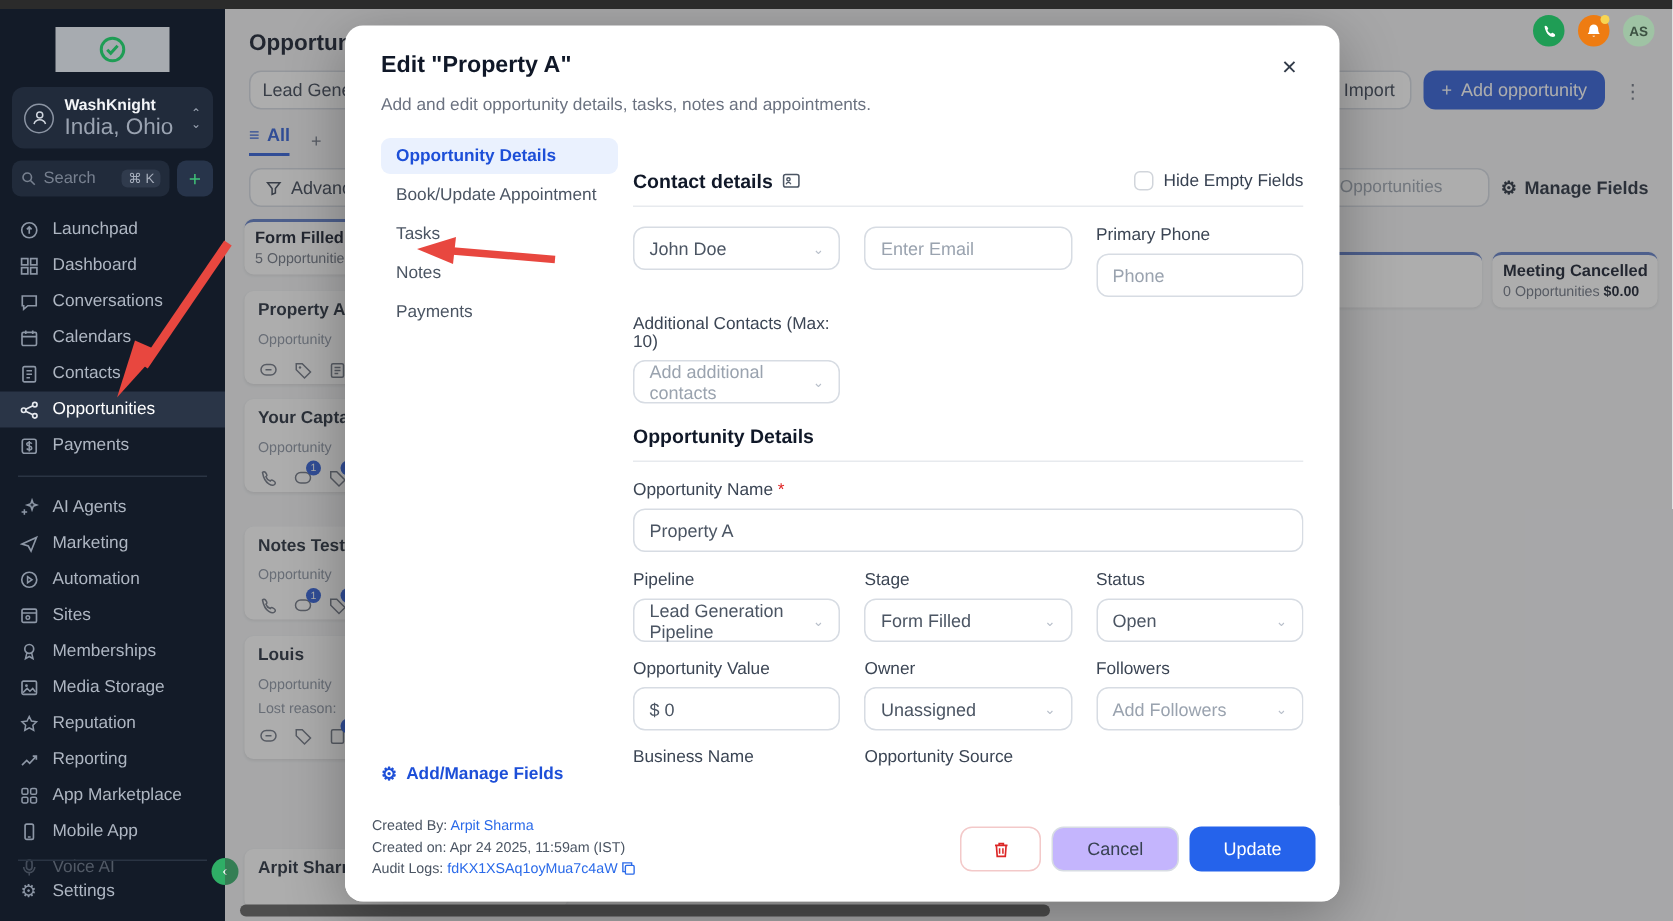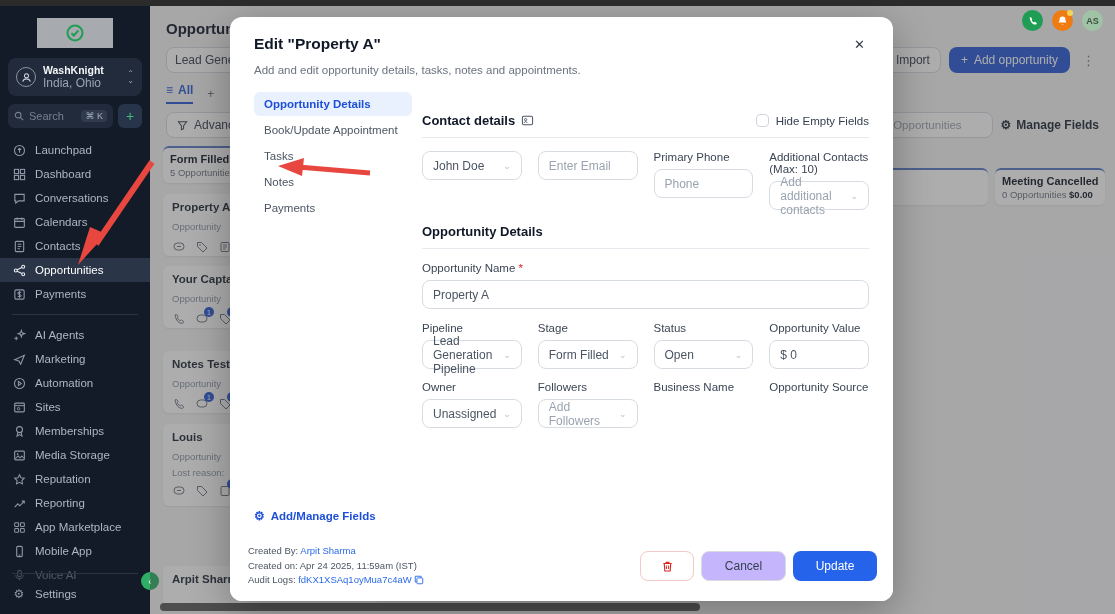--- a/index.html
+++ b/index.html
@@ -8,21 +8,21 @@
 
   
   .topstrip { position:absolute; top:0; left:0; width:1115px; height:6px; background:#2b2b2b; z-index:40; }
 
   
   .sidebar { position:absolute; top:6px; left:0; width:150px; height:608px; background:#131b28; z-index:5; color:#aeb6c2; font-size:11.5px; }
   .logo-box { margin:12px auto 10px; width:76px; height:30px; background:#a7abb0; display:flex; align-items:center; justify-content:center; }
   .account { margin:4px 8px 8px; background:#212b3b; border-radius:8px; padding:6px 8px; display:flex; align-items:center; gap:7px; }
   .acct-avatar { width:20px; height:20px; border-radius:50%; border:1px solid #8b94a3; display:flex; align-items:center; justify-content:center; color:#cfd5de; font-size:10px; }
   .acct-name { color:#f3f5f8; font-weight:bold; font-size:10.5px; line-height:12px; }
-  .acct-loc { color:#9aa3b1; font-size:12px; }
+  .acct-loc { color:#9aa3b1; font-size:15px; }
   .acct-chevrons { margin-left:auto; color:#9aa3b1; font-size:8px; line-height:7px; text-align:center; }
   .search-row { margin:6px 8px 10px; display:flex; gap:5px; }
   .search-box { flex:1; background:#212b3b; border-radius:6px; height:24px; display:flex; align-items:center; padding:0 6px; gap:5px; color:#77808f; font-size:11px; }
   .kbd { margin-left:auto; background:#303b4d; color:#a6aebc; border-radius:4px; font-size:9px; padding:1px 4px; }
   .add-btn { width:24px; height:24px; background:#27344a; border-radius:6px; color:#3fbf77; font-size:14px; display:flex; align-items:center; justify-content:center; }
   .nav { list-style:none; }
   .nav-item { display:flex; align-items:center; gap:9px; height:24px; padding:0 12px; cursor:pointer; white-space:nowrap; }
   .nav-item .nico { width:14px; height:14px; flex:none; display:flex; align-items:center; justify-content:center; color:#8d97a6; font-size:12px; }
   .nav-item.active { background:#2a3547; color:#ffffff; }
   .nav-divider { border-top:1px solid #2a3443; margin:8px 12px; }
@@ -75,21 +75,21 @@
   .m-close { margin-left:auto; color:#333c4a; font-size:13px; cursor:pointer; padding:2px 4px; }
   .m-sub { font-size:11.5px; color:#6b7280; margin-top:10px; padding-bottom:10px; }
   .m-body { display:flex; padding:6px 24px 0; height:448px; }
   .m-nav { width:158px; flex:none; font-size:11.5px; color:#4b5563; }
   .m-nav .mtab { padding:6px 10px; margin-bottom:2px; border-radius:6px; cursor:pointer; white-space:nowrap; }
   .m-nav .mtab.active { background:#eaf1fe; color:#1d4fd8; font-weight:bold; }
   .m-content { flex:1; padding-left:10px; overflow:hidden; }
   .sec-head { display:flex; align-items:center; font-size:13px; font-weight:bold; color:#101828; border-bottom:1px solid #e7eaee; padding-bottom:9px; margin-bottom:13px;margin-top:21px; }
   .hide-empty { margin-left:auto; display:flex; align-items:center; gap:7px; font-size:11.5px; font-weight:normal; color:#374151; }
   .chk { width:13px; height:13px; border:1px solid #d1d5db; border-radius:4px; background:#fff; }
-  .grid2 { display:grid; grid-template-columns:1fr 1fr 1fr 1fr; column-gap:16px; row-gap:12px; margin-bottom:14px; }
+  .grid2 { display:grid; grid-template-columns:1fr 1fr 1fr; column-gap:16px; row-gap:12px; margin-bottom:14px; }
   .field label { display:block; font-size:11.5px; color:#3b4554; margin-bottom:6px; }
   .req { color:#e02424; }
   .ibox { height:29px; border:1px solid #d7dce3; border-radius:8px; display:flex; align-items:center; padding:0 10px; font-size:12px; color:#4b5563; background:#fff; }
   .ibox.ph { color:#9aa3af; }
   .ibox .chev { margin-left:auto; color:#b8bfca; font-size:9px; }
   .sec2 { margin-top:4px; }
   .addmanage { position:absolute; left:24px; bottom:78px; display:flex; align-items:center; gap:6px; color:#1d4fd8; font-size:11.5px; font-weight:bold; cursor:pointer; }
   .m-foot { position:absolute; bottom:0; left:0; width:100%; height:64px; background:#fff; display:flex; align-items:center; padding:0 16px 6px 18px; }
   .meta { font-size:9.5px; color:#4b5563; line-height:14.5px; }
   .meta a { color:#2a6ae9; text-decoration:none; }

